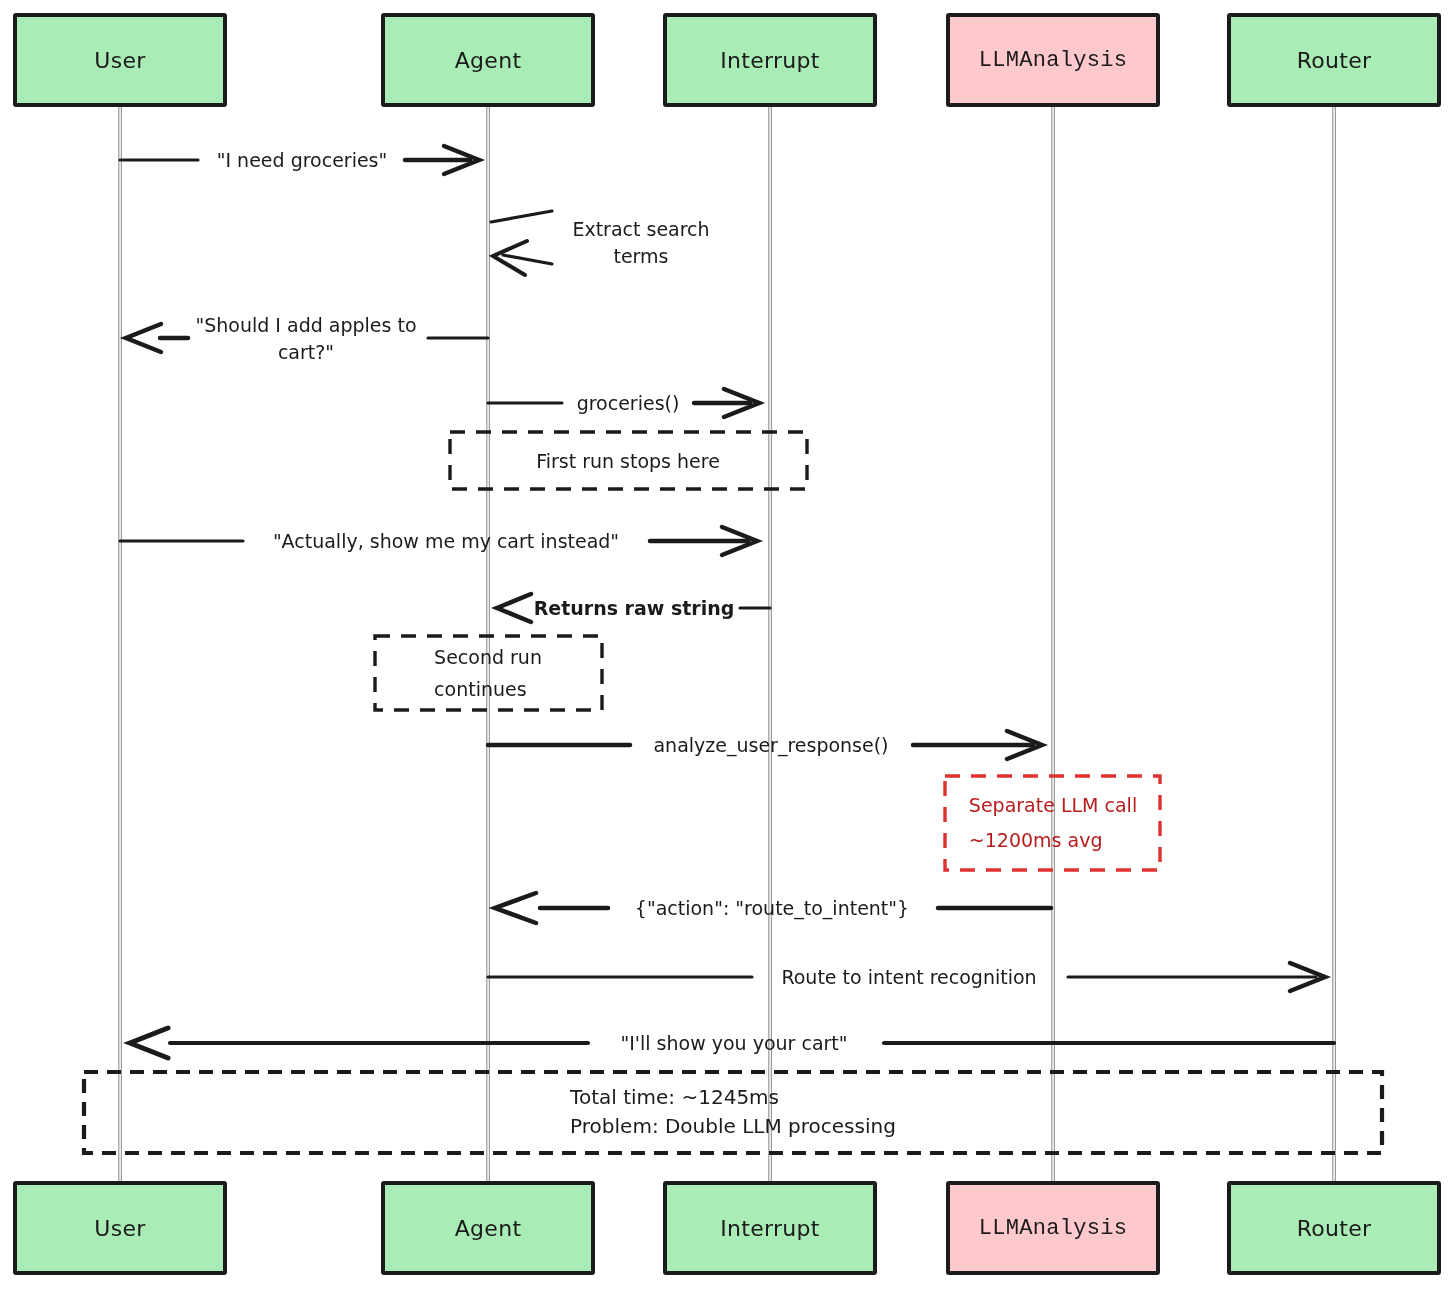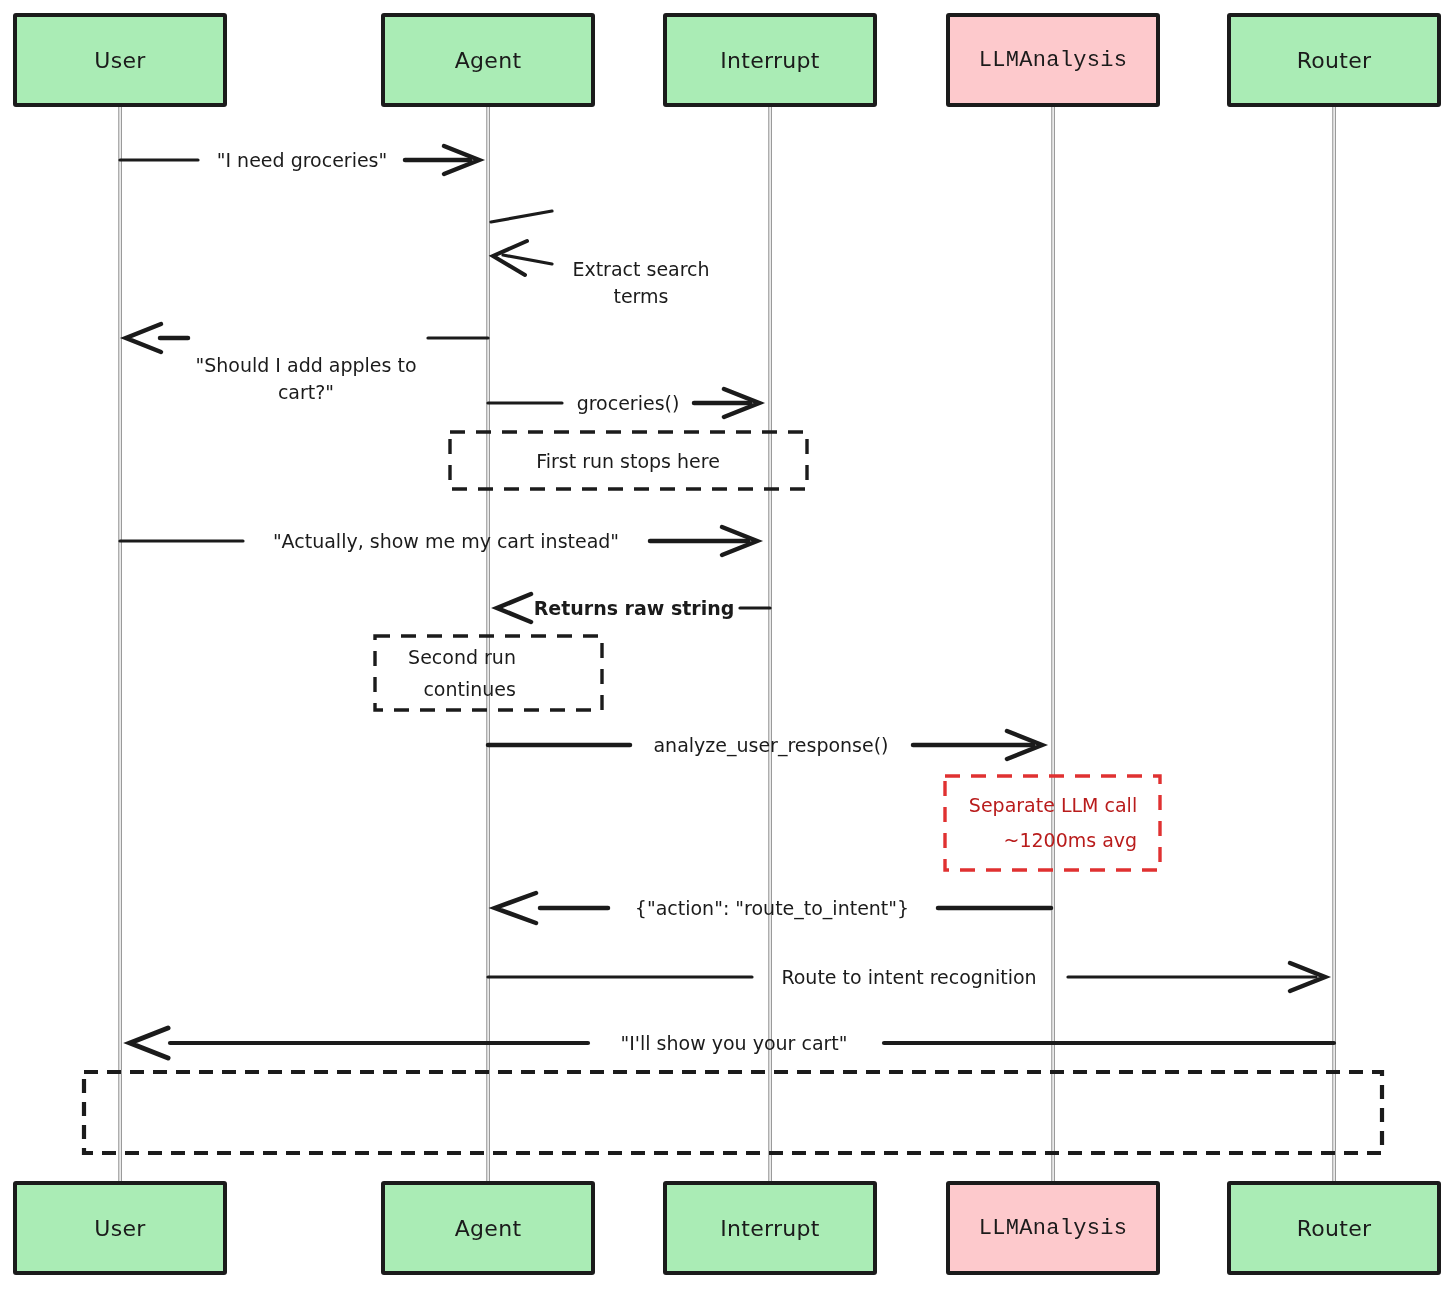--- a/index.html
+++ b/index.html
@@ -32,28 +32,28 @@
 
   .mlabel {
     position: absolute;
     transform: translate(-50%, -50%);
     font-size: 19px;
     line-height: 27px;
     text-align: center;
     white-space: nowrap;
     color: #1b1b1b;
   }
-  .mlabel.wrap { white-space: normal; margin-top: 40px; }
+  .mlabel.wrap { white-space: normal; }
 
   .note-text {
     position: absolute;
     transform: translate(-50%, -50%);
     font-size: 19px;
     line-height: 32px;
-    text-align: right;
+    text-align: left;
     white-space: nowrap;
     color: #1b1b1b;
   }
   .note-text.red { color: #b91c1c; line-height: 35px; }
   .note-text.summary { font-size: 20px; line-height: 29px; }
 </style>
 </head>
 <body>
 
 <div class="canvas">
@@ -161,22 +161,26 @@
   <div class="mlabel" style="left:446px; top:541px;">"Actually, show me my cart instead"</div>
   <div class="mlabel" style="left:634px; top:608px;font-weight:bold;">Returns raw string</div>
   <div class="mlabel" style="left:771px; top:745px;">analyze_user_response()</div>
   <div class="mlabel" style="left:772px; top:908px;">{"action": "route_to_intent"}</div>
   <div class="mlabel" style="left:909px; top:977px;">Route to intent recognition</div>
   <div class="mlabel" style="left:734px; top:1043px;">"I'll show you your cart"</div>
 
   <div class="note-text" style="left:628px; top:461px;">
     <div>First run stops here</div>
   </div>
-  <div class="note-text" style="left:462px; top:673px;">
+  <div class="note-text" style="left:488px; top:673px;">
     <div>Second run</div>
     <div>continues</div>
   </div>
   <div class="note-text red" style="left:1053px; top:823px;">
     <div>Separate LLM call</div>
     <div>~1200ms avg</div>
   </div>
+  <div class="note-text summary" style="left:733px; top:1112px;">
+    <div>Total time: ~1245ms</div>
+    <div>Problem: Double LLM processing</div>
+  </div>
 
 </div>
 
 </body></html>

